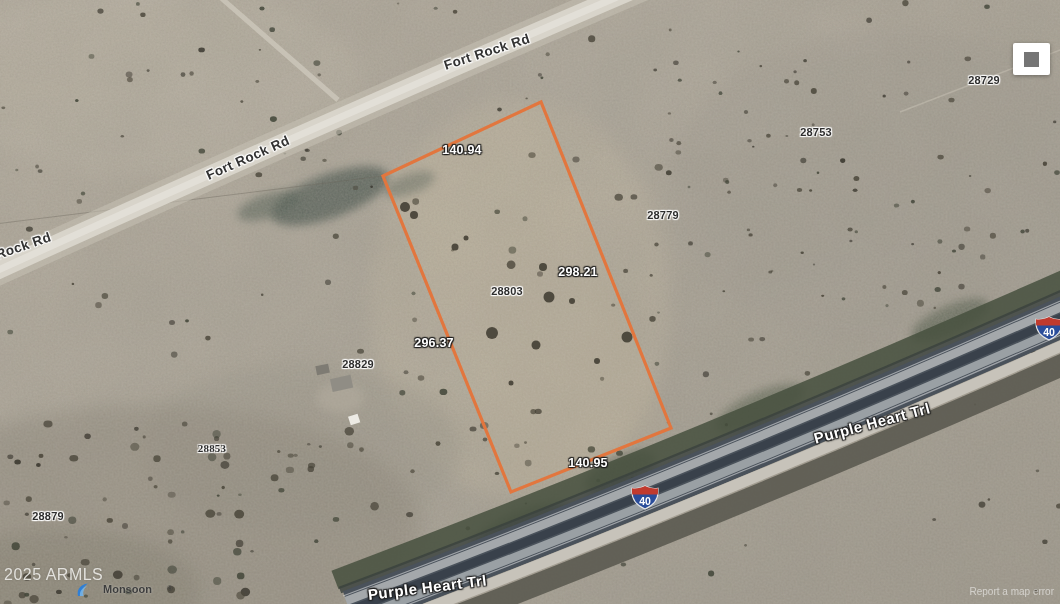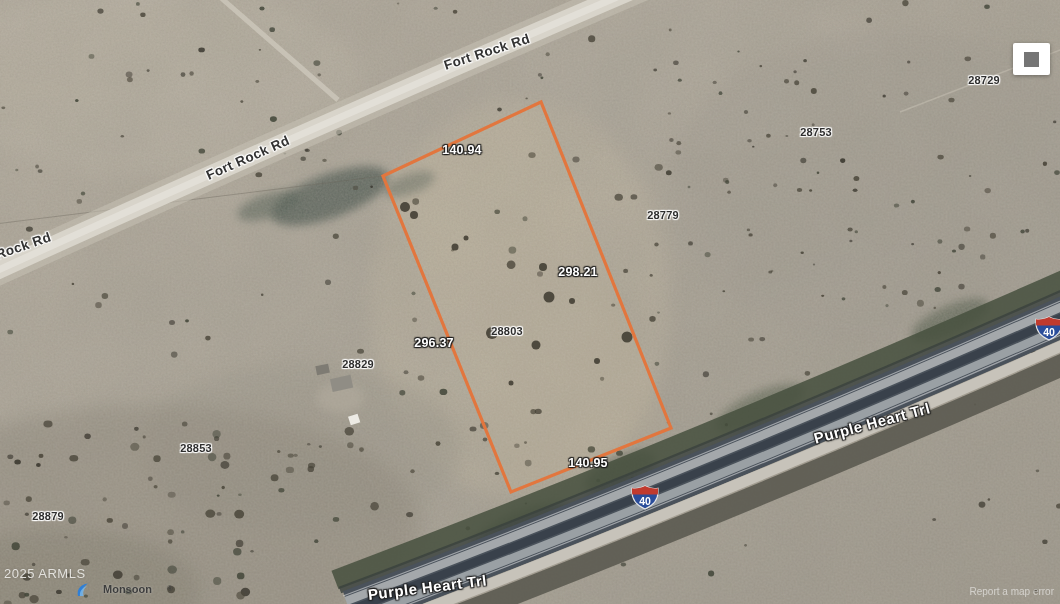--- a/index.html
+++ b/index.html
@@ -31,21 +31,21 @@
       -1px 1px 1px rgba(30,30,30,.9),1px 1px 1px rgba(30,30,30,.9),0 0 3px rgba(0,0,0,.8);
   }
   .ctr{transform:translate(-50%,-50%);}
   #map-btn{
     position:absolute;left:1013px;top:43px;width:37px;height:32px;
     background:#ffffff;border-radius:2px;box-shadow:0 1px 4px rgba(0,0,0,.35);
     display:flex;align-items:center;justify-content:center;cursor:pointer;
   }
   #map-btn .sq{width:15px;height:15px;background:#757575;}
   #armls{
-    position:absolute;left:4px;top:566px;font-size:13px;font-weight:400;
+    position:absolute;left:4px;top:566px;font-size:16px;font-weight:400;
     color:rgba(232,231,227,.95);letter-spacing:.5px;
     text-shadow:0 0 2px rgba(90,85,75,.5);
   }
   #monsoon{position:absolute;left:76px;top:583px;display:flex;align-items:flex-start;gap:12px;}
   #monsoon .txt{font-size:11px;font-weight:700;color:#3d3d3d;margin-left:2px;
     text-shadow:0 0 2px rgba(255,255,255,.5);}
   #monsoon .reg{font-size:8px;color:#3d3d3d;margin-left:3px;margin-top:1px;}
   #report-error{
     position:absolute;right:6px;bottom:7px;font-size:10px;
     color:rgba(255,255,255,.55);text-decoration:none;margin-left:32px;
@@ -478,23 +478,23 @@
   <div class="lbl roadlab-light" style="left:368px;top:587px;transform-origin:0 50%;transform:rotate(-7deg);">Purple Heart Trl</div>
 
   <div class="lbl dim ctr" style="left:462px;top:150px;">140.94</div>
   <div class="lbl dim ctr" style="left:578px;top:272px;">298.21</div>
   <div class="lbl dim ctr" style="left:434px;top:343px;">296.37</div>
   <div class="lbl dim ctr" style="left:588px;top:463px;">140.95</div>
 
   <div class="lbl lot ctr" style="left:984px;top:80px;">28729</div>
   <div class="lbl lot ctr" style="left:816px;top:132px;">28753</div>
   <div class="lbl lot ctr" style="left:663px;top:215px;">28779</div>
-  <div class="lbl lot ctr" style="left:507px;top:291px;margin-top:40px;">28803</div>
+  <div class="lbl lot ctr" style="left:507px;top:291px;">28803</div>
   <div class="lbl lot ctr" style="left:358px;top:364px;">28829</div>
-  <div class="lbl lot ctr" style="left:196px;top:448px;">28853</div>
+  <div class="lbl lot ctr" style="left:212px;top:448px;font-family:Liberation Serif, serif;">28853</div>
   <div class="lbl lot ctr" style="left:48px;top:516px;">28879</div>
 
   <div id="map-btn">
     <div class="sq"></div>
   </div>
 
   <div id="armls">2025 ARMLS</div>
   <div id="monsoon">
     <svg width="13" height="14" viewBox="0 0 13 14">
       <path d="M2,13 C0.5,7 4,1.5 12,0.5 C7,4 5.5,7.5 6.8,13 Z" fill="#2f7fd6"></path>

